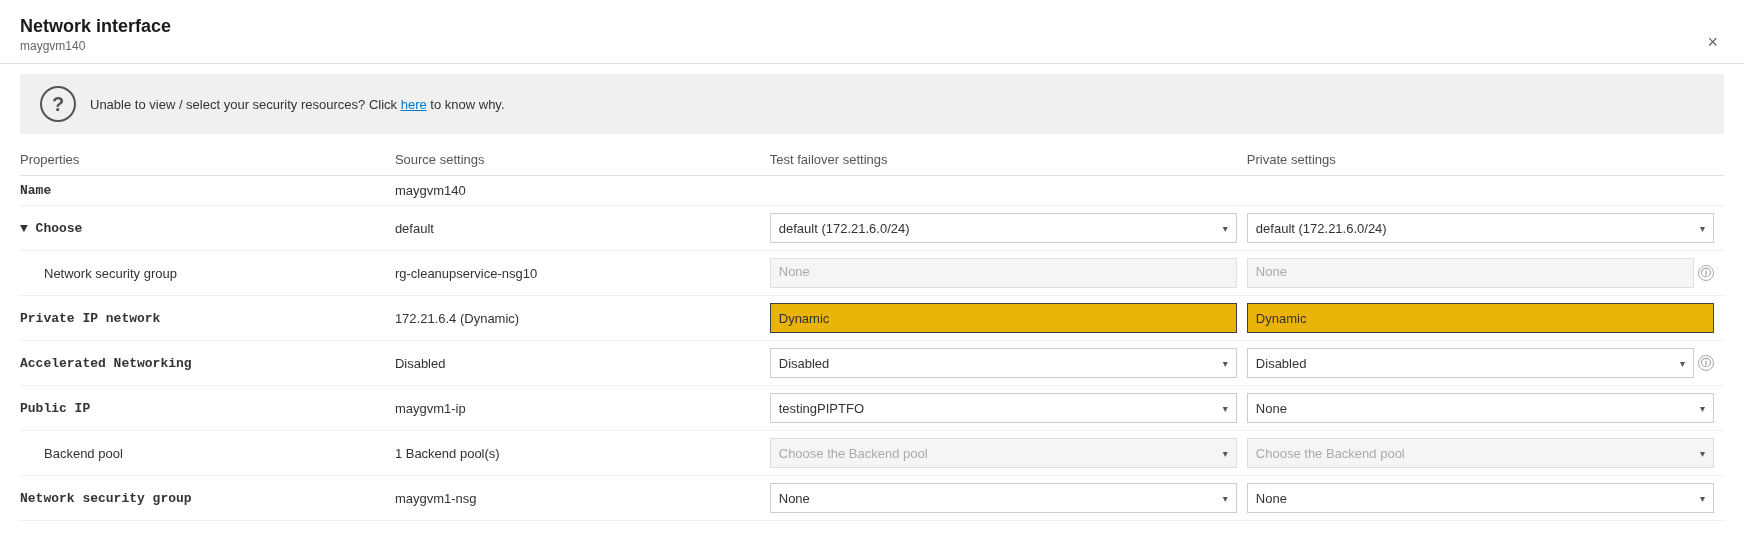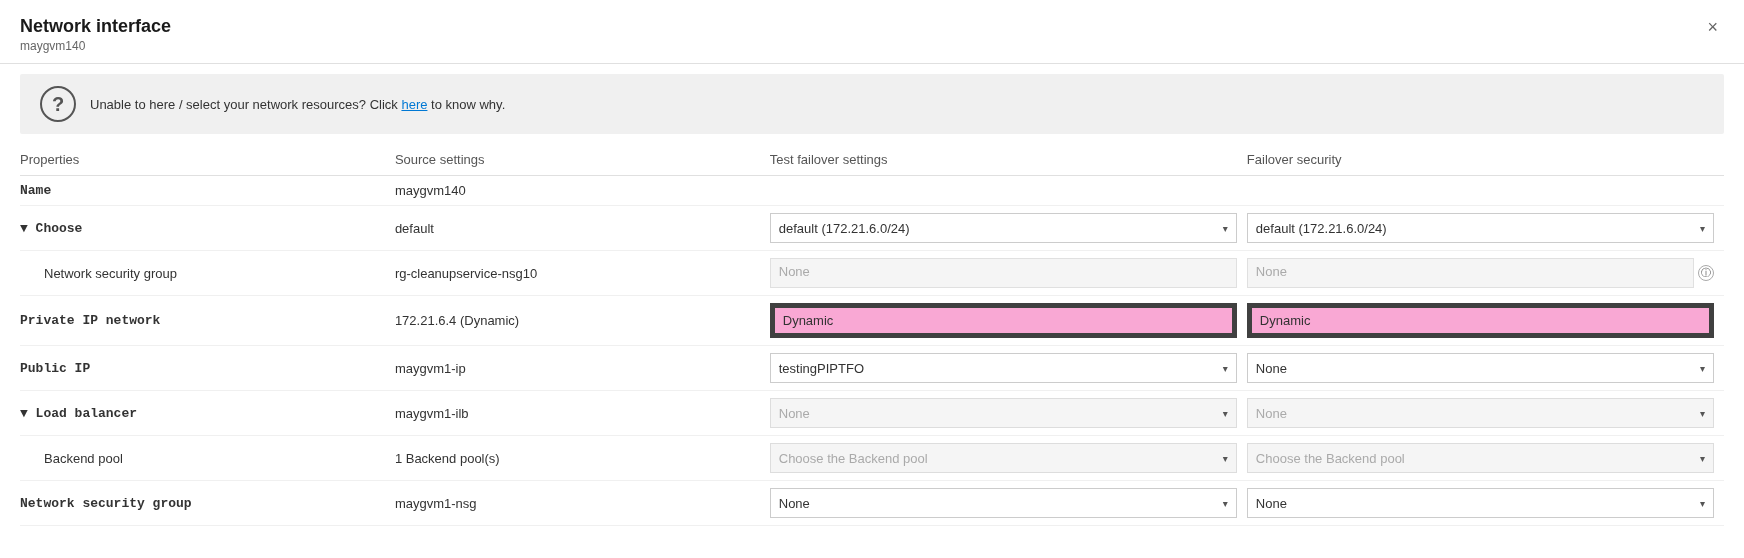--- a/index.html
+++ b/index.html
@@ -14,21 +14,21 @@
     .dialog {
       width: 1744px;
       min-height: 558px;
       background: #fff;
       display: flex;
       flex-direction: column;
     }
     .dialog-header {
       display: flex;
       justify-content: space-between;
-      align-items: flex-start;
+      align-items: flex-end;
       padding: 16px 20px 10px 20px;
       border-bottom: 1px solid #e0e0e0;
     }
     .dialog-title-group {
       display: flex;
       flex-direction: column;
     }
     .dialog-title {
       font-size: 18px;
       font-weight: 600;
@@ -146,27 +146,27 @@
       color: #aaa;
       border: 1px solid #ddd;
     }
     .chevron {
       font-size: 10px;
       color: #555;
       flex-shrink: 0;
       margin-left: 4px;
     }
     .input-field {
-      border: 5px solid #404040;
+      border: 1px solid #404040;
       padding: 5px 8px;
       font-size: 13px;
       color: #333;
       width: 100%;
       min-height: 30px;
-      background: #f9a8d4;
+      background: #eab308;
     }
     .input-disabled {
       background: #f5f5f5;
       color: #aaa;
       border: 1px solid #e0e0e0;
     }
     .info-icon {
       width: 16px;
       height: 16px;
       border: 1px solid #aaa;
@@ -190,32 +190,32 @@
     <div class="dialog-title-group">
       <span class="dialog-title">Network interface</span>
       <span class="dialog-subtitle">maygvm140</span>
     </div>
     <button class="close-btn">×</button>
   </div>
 
   <div class="info-banner">
     <div class="question-icon">?</div>
     <div class="info-text">
-      <span>Unable to here / select your network resources? Click </span><a class="info-link">here</a><span> to know why.</span>
+      <span>Unable to view / select your security resources? Click </span><a class="info-link">here</a><span> to know why.</span>
     </div>
   </div>
 
   <div class="table-container">
     <table>
       <thead>
         <tr>
           <th>Properties</th>
           <th>Source settings</th>
           <th>Test failover settings</th>
-          <th>Failover security</th>
+          <th>Private settings</th>
         </tr>
       </thead>
       <tbody id="table-body">
       <tr class="row-bold">
             <td>Name</td>
             <td class="source-value">maygvm140</td>
             <td></td>
             <td></td>
           </tr>
           <tr class="row-bold">
@@ -261,53 +261,54 @@
                 <input class="input-field" value="Dynamic" style="flex: 1 1 0%;">
               </div>
             </td>
             <td>
               <div style="display: flex; align-items: center;">
                 <input class="input-field" value="Dynamic" style="flex: 1 1 0%;">
               </div>
             </td>
           </tr>
           <tr class="row-bold">
+            <td>Accelerated Networking</td>
+            <td class="source-value">Disabled</td>
+            <td>
+              <div style="display: flex; align-items: center;">
+                <div class="dropdown" style="flex: 1 1 0%;">
+                  <span>Disabled</span>
+                  <span class="chevron">▾</span>
+                </div>
+              </div>
+            </td>
+            <td>
+              <div style="display: flex; align-items: center;">
+                <div class="dropdown" style="flex: 1 1 0%;">
+                  <span>Disabled</span>
+                  <span class="chevron">▾</span>
+                </div>
+                <span class="info-icon">ⓘ</span>
+              </div>
+            </td>
+          </tr>
+          <tr class="row-bold">
             <td>Public IP</td>
             <td class="source-value">maygvm1-ip</td>
             <td>
               <div style="display: flex; align-items: center;">
                 <div class="dropdown" style="flex: 1 1 0%;">
                   <span>testingPIPTFO</span>
                   <span class="chevron">▾</span>
                 </div>
               </div>
             </td>
             <td>
               <div style="display: flex; align-items: center;">
                 <div class="dropdown" style="flex: 1 1 0%;">
-                  <span>None</span>
-                  <span class="chevron">▾</span>
-                </div>
-              </div>
-            </td>
-          </tr>
-          <tr class="row-bold">
-            <td>▼ Load balancer</td>
-            <td class="source-value">maygvm1-ilb</td>
-            <td>
-              <div style="display: flex; align-items: center;">
-                <div class="dropdown disabled-look" style="flex: 1 1 0%;">
-                  <span>None</span>
-                  <span class="chevron">▾</span>
-                </div>
-              </div>
-            </td>
-            <td>
-              <div style="display: flex; align-items: center;">
-                <div class="dropdown disabled-look" style="flex: 1 1 0%;">
                   <span>None</span>
                   <span class="chevron">▾</span>
                 </div>
               </div>
             </td>
           </tr>
           <tr class="row-indent">
             <td>Backend pool</td>
             <td class="source-value">1 Backend pool(s)</td>
             <td>

